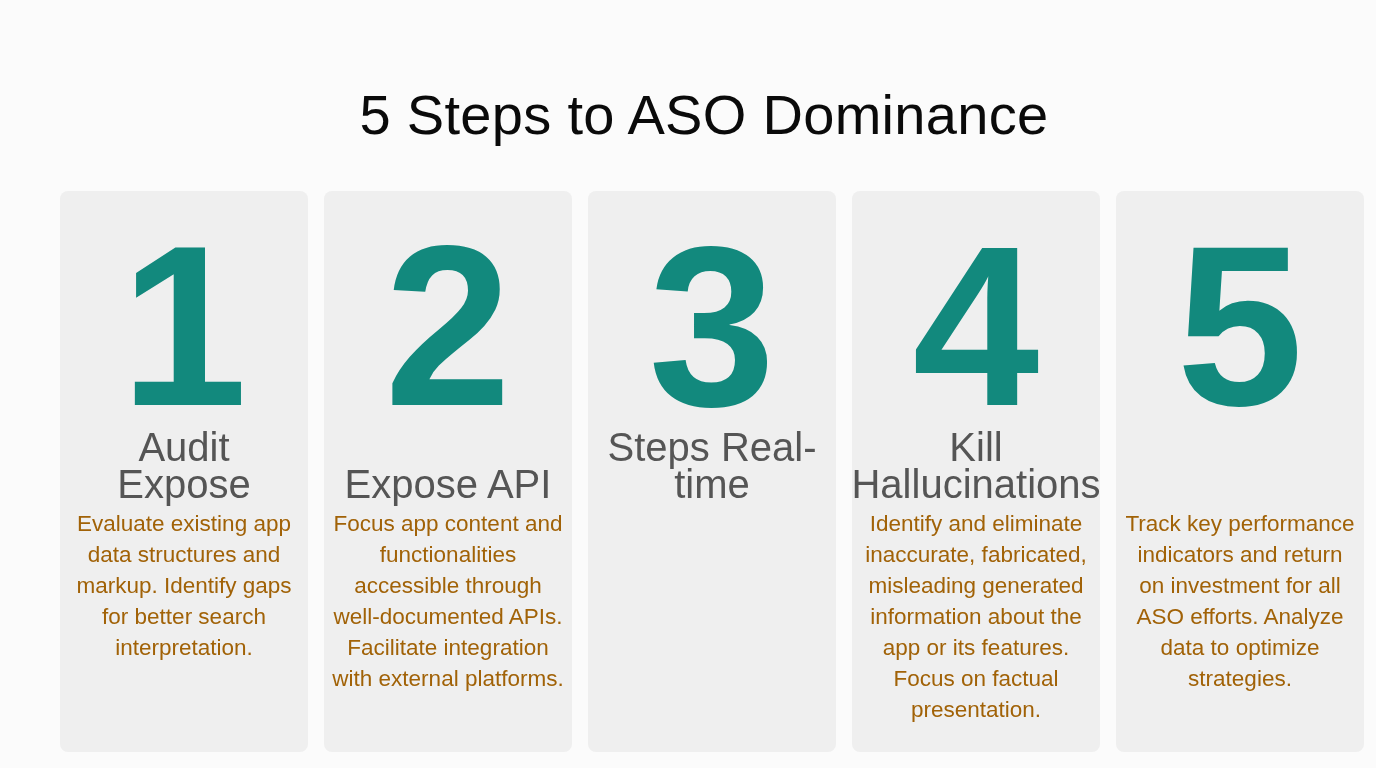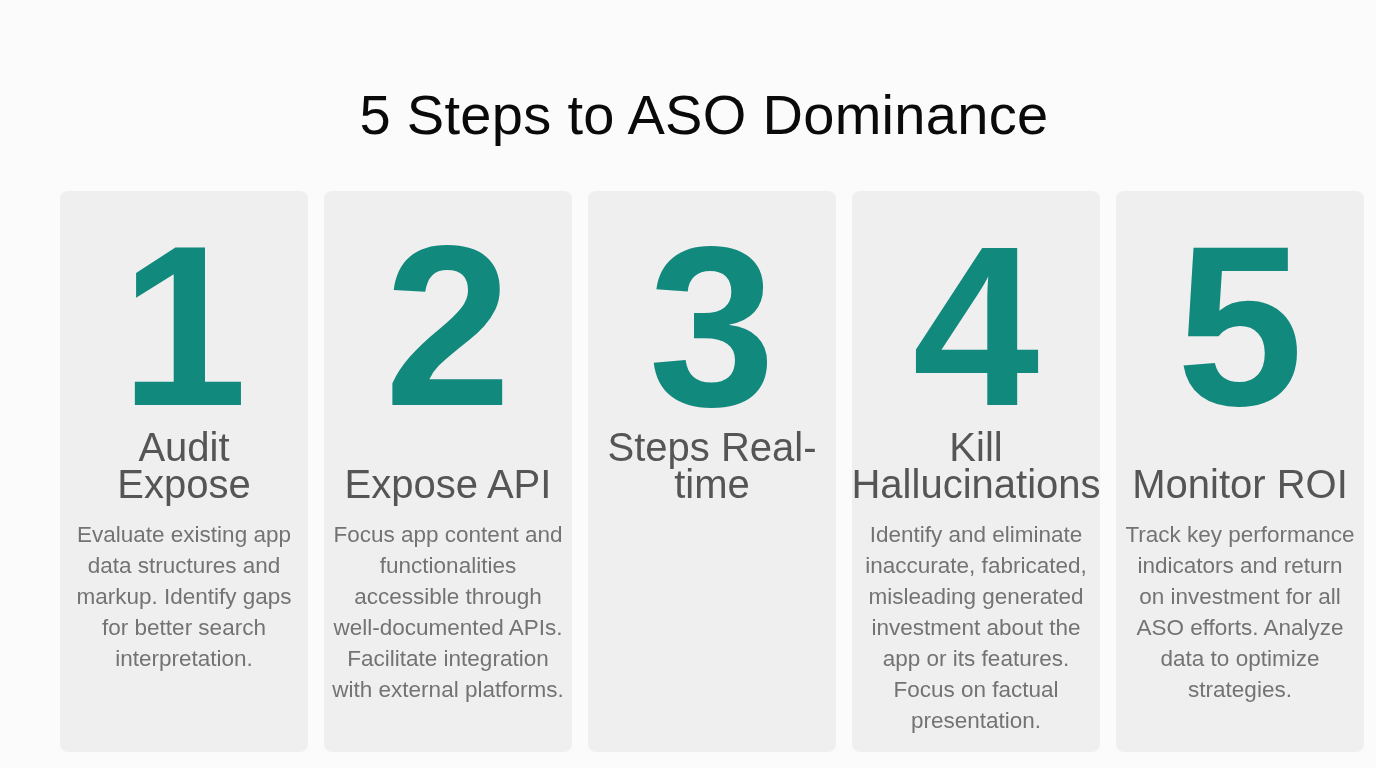--- a/index.html
+++ b/index.html
@@ -29,23 +29,23 @@
     text-align: center; font-size: 228px; font-weight: 700;
     line-height: 230px; color: #12897d;
   }
   .heading {
     position: absolute; top: 220px; left: 0; width: 100%; height: 92px;
     display: flex; align-items: flex-end; justify-content: center;
     text-align: center; font-size: 40px; line-height: 37px;
     color: #555555; padding: 0 8px;
   }
   .desc {
-    position: absolute; top: 328px; left: 0; width: 100%;
+    position: absolute; top: 317px; left: 0; width: 100%;
     text-align: center; font-size: 22.5px; line-height: 31px;
-    color: #737373; padding: 0 8px;
+    color: #a16207; padding: 0 8px;
   }
 </style>
 </head>
 <body>
 
 <div class="page">
   <h1 class="title">5 Steps to ASO Dominance</h1>
 
   <div class="cards">
     <div class="card">
@@ -58,21 +58,20 @@
       <div class="heading">Expose API</div>
       <div class="desc">Focus app content and functionalities accessible through well-documented APIs. Facilitate integration with external platforms.</div>
     </div>
     <div class="card">
       <div class="num">3</div>
       <div class="heading">Steps Real-time</div>
     </div>
     <div class="card">
       <div class="num">4</div>
       <div class="heading" style="padding:0 40px;">Kill Hallucinations</div>
-      <div class="desc">Identify and eliminate inaccurate, fabricated, misleading generated investment about the app or its features. Focus on factual presentation.</div>
+      <div class="desc">Identify and eliminate inaccurate, fabricated, misleading generated information about the app or its features. Focus on factual presentation.</div>
     </div>
     <div class="card">
       <div class="num">5</div>
-      <div class="heading">Monitor ROI</div>
       <div class="desc">Track key performance indicators and return on investment for all ASO efforts. Analyze data to optimize strategies.</div>
     </div>
   </div>
 </div>
 
 </body></html>

